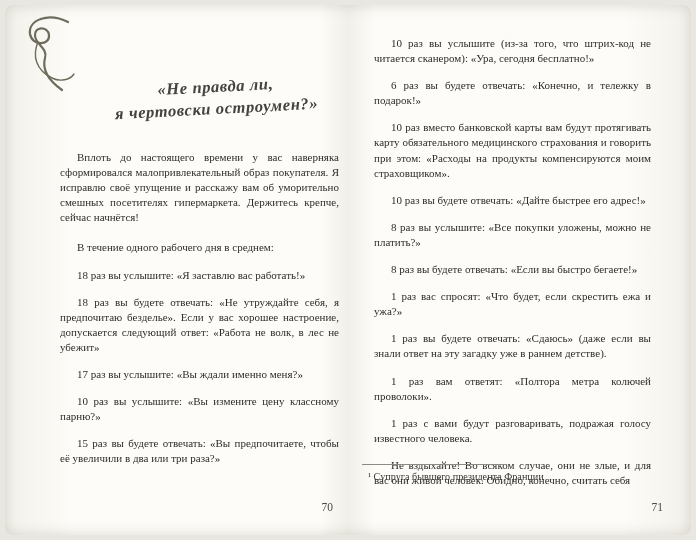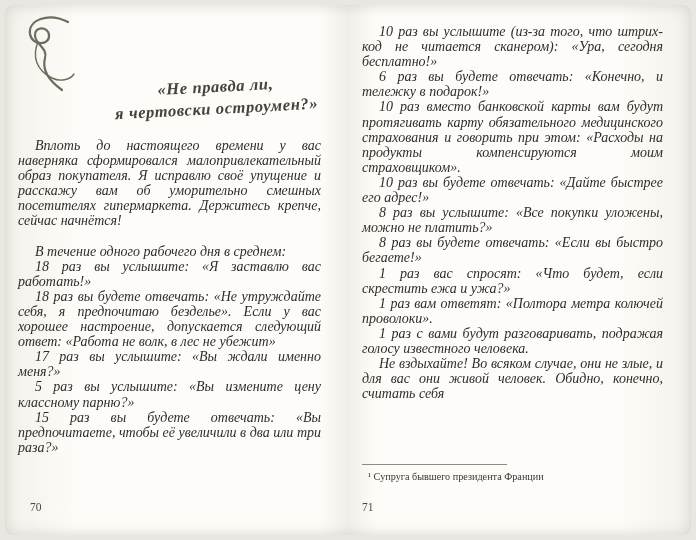--- a/index.html
+++ b/index.html
@@ -28,37 +28,36 @@
     text-align:center;
     font-style:italic;
     font-weight:bold;
     font-size:16.5px;
     line-height:22px;
     letter-spacing:0.6px;
     color:#45433e;
     transform:rotate(-3deg);
   }
   .col { position:absolute; }
-  .col-left  { left:18px;  top:138px; width:303px; }
+  .col-left  { left:48px;  top:138px; width:303px; }
   .col-right { left:362px; top:24px;  width:301px; }
   .col p {
-    margin:0;
+    margin:12px;
     text-indent:17px;
     text-align:justify;
-    font-size:14px;
+    font-size:11px;
     line-height:15.1px;
-    font-style:italic;
   }
   .gap-before { margin-top:15px !important; }
   .footnote-block { position:absolute; left:360px; top:464px; width:301px; }
   .footnote-rule { width:145px; height:0; border-top:1px solid #8d8b82; margin:0 0 5px 2px; }
   .footnote-text { margin:0; font-size:10.2px; line-height:13px; text-indent:8px; color:#3a3834; }
   .pagenum {
     position:absolute; top:501px;
-    text-align:left; font-size:11.5px; color:#4a4843;
+    text-align:right; font-size:11.5px; color:#4a4843;
   }
   .pagenum-left  { left:30px;  width:303px; }
   .pagenum-right { left:362px; width:301px; }
 </style>
 </head>
 <body>
 
 <div class="spread">
   <div class="sheet"></div>
 
@@ -71,32 +70,33 @@
     <div>«Не правда ли,</div>
     <div>я чертовски остроумен?»</div>
   </div>
 
   <div class="col col-left">
     <p>Вплоть до настоящего времени у вас наверняка сформировался малопривлекательный образ покупателя. Я исправлю своё упущение и расскажу вам об уморительно смешных посетителях гипермаркета. Держитесь крепче, сейчас начнётся!</p>
     <p class="gap-before">В течение одного рабочего дня в среднем:</p>
     <p>18 раз вы услышите: «Я заставлю вас работать!»</p>
     <p>18 раз вы будете отвечать: «Не утруждайте себя, я предпочитаю безделье». Если у вас хорошее настроение, допускается следующий ответ: «Работа не волк, в лес не убежит»</p>
     <p>17 раз вы услышите: «Вы ждали именно меня?»</p>
-    <p>5 раз вы услышите: «Вы измените цену классному парню?»</p>
+    <p>10 раз вы услышите: «Вы измените цену классному парню?»</p>
     <p>15 раз вы будете отвечать: «Вы предпочитаете, чтобы её увеличили в два или три раза?»</p>
   </div>
 
   <div class="col col-right">
     <p>10 раз вы услышите (из-за того, что штрих-код не читается сканером): «Ура, сегодня бесплатно!»</p>
     <p>6 раз вы будете отвечать: «Конечно, и тележку в подарок!»</p>
     <p>10 раз вместо банковской карты вам будут протягивать карту обязательного медицинского страхования и говорить при этом: «Расходы на продукты компенсируются моим страховщиком».</p>
     <p>10 раз вы будете отвечать: «Дайте быстрее его адрес!»</p>
     <p>8 раз вы услышите: «Все покупки уложены, можно не платить?»</p>
     <p>8 раз вы будете отвечать: «Если вы быстро бегаете!»</p>
     <p>1 раз вас спросят: «Что будет, если скрестить ежа и ужа?»</p>
+    <p>1 раз вы будете отвечать: «Сдаюсь» (даже если вы знали ответ на эту загадку уже в раннем детстве).</p>
     <p>1 раз вам ответят: «Полтора метра колючей проволоки».</p>
     <p>1 раз с вами будут разговаривать, подражая голосу известного человека.</p>
     <p>Не вздыхайте! Во всяком случае, они не злые, и для вас они живой человек. Обидно, конечно, считать себя</p>
   </div>
 
   <div class="footnote-block">
     <div class="footnote-rule"></div>
     <p class="footnote-text">¹ Супруга бывшего президента Франции</p>
   </div>
 

